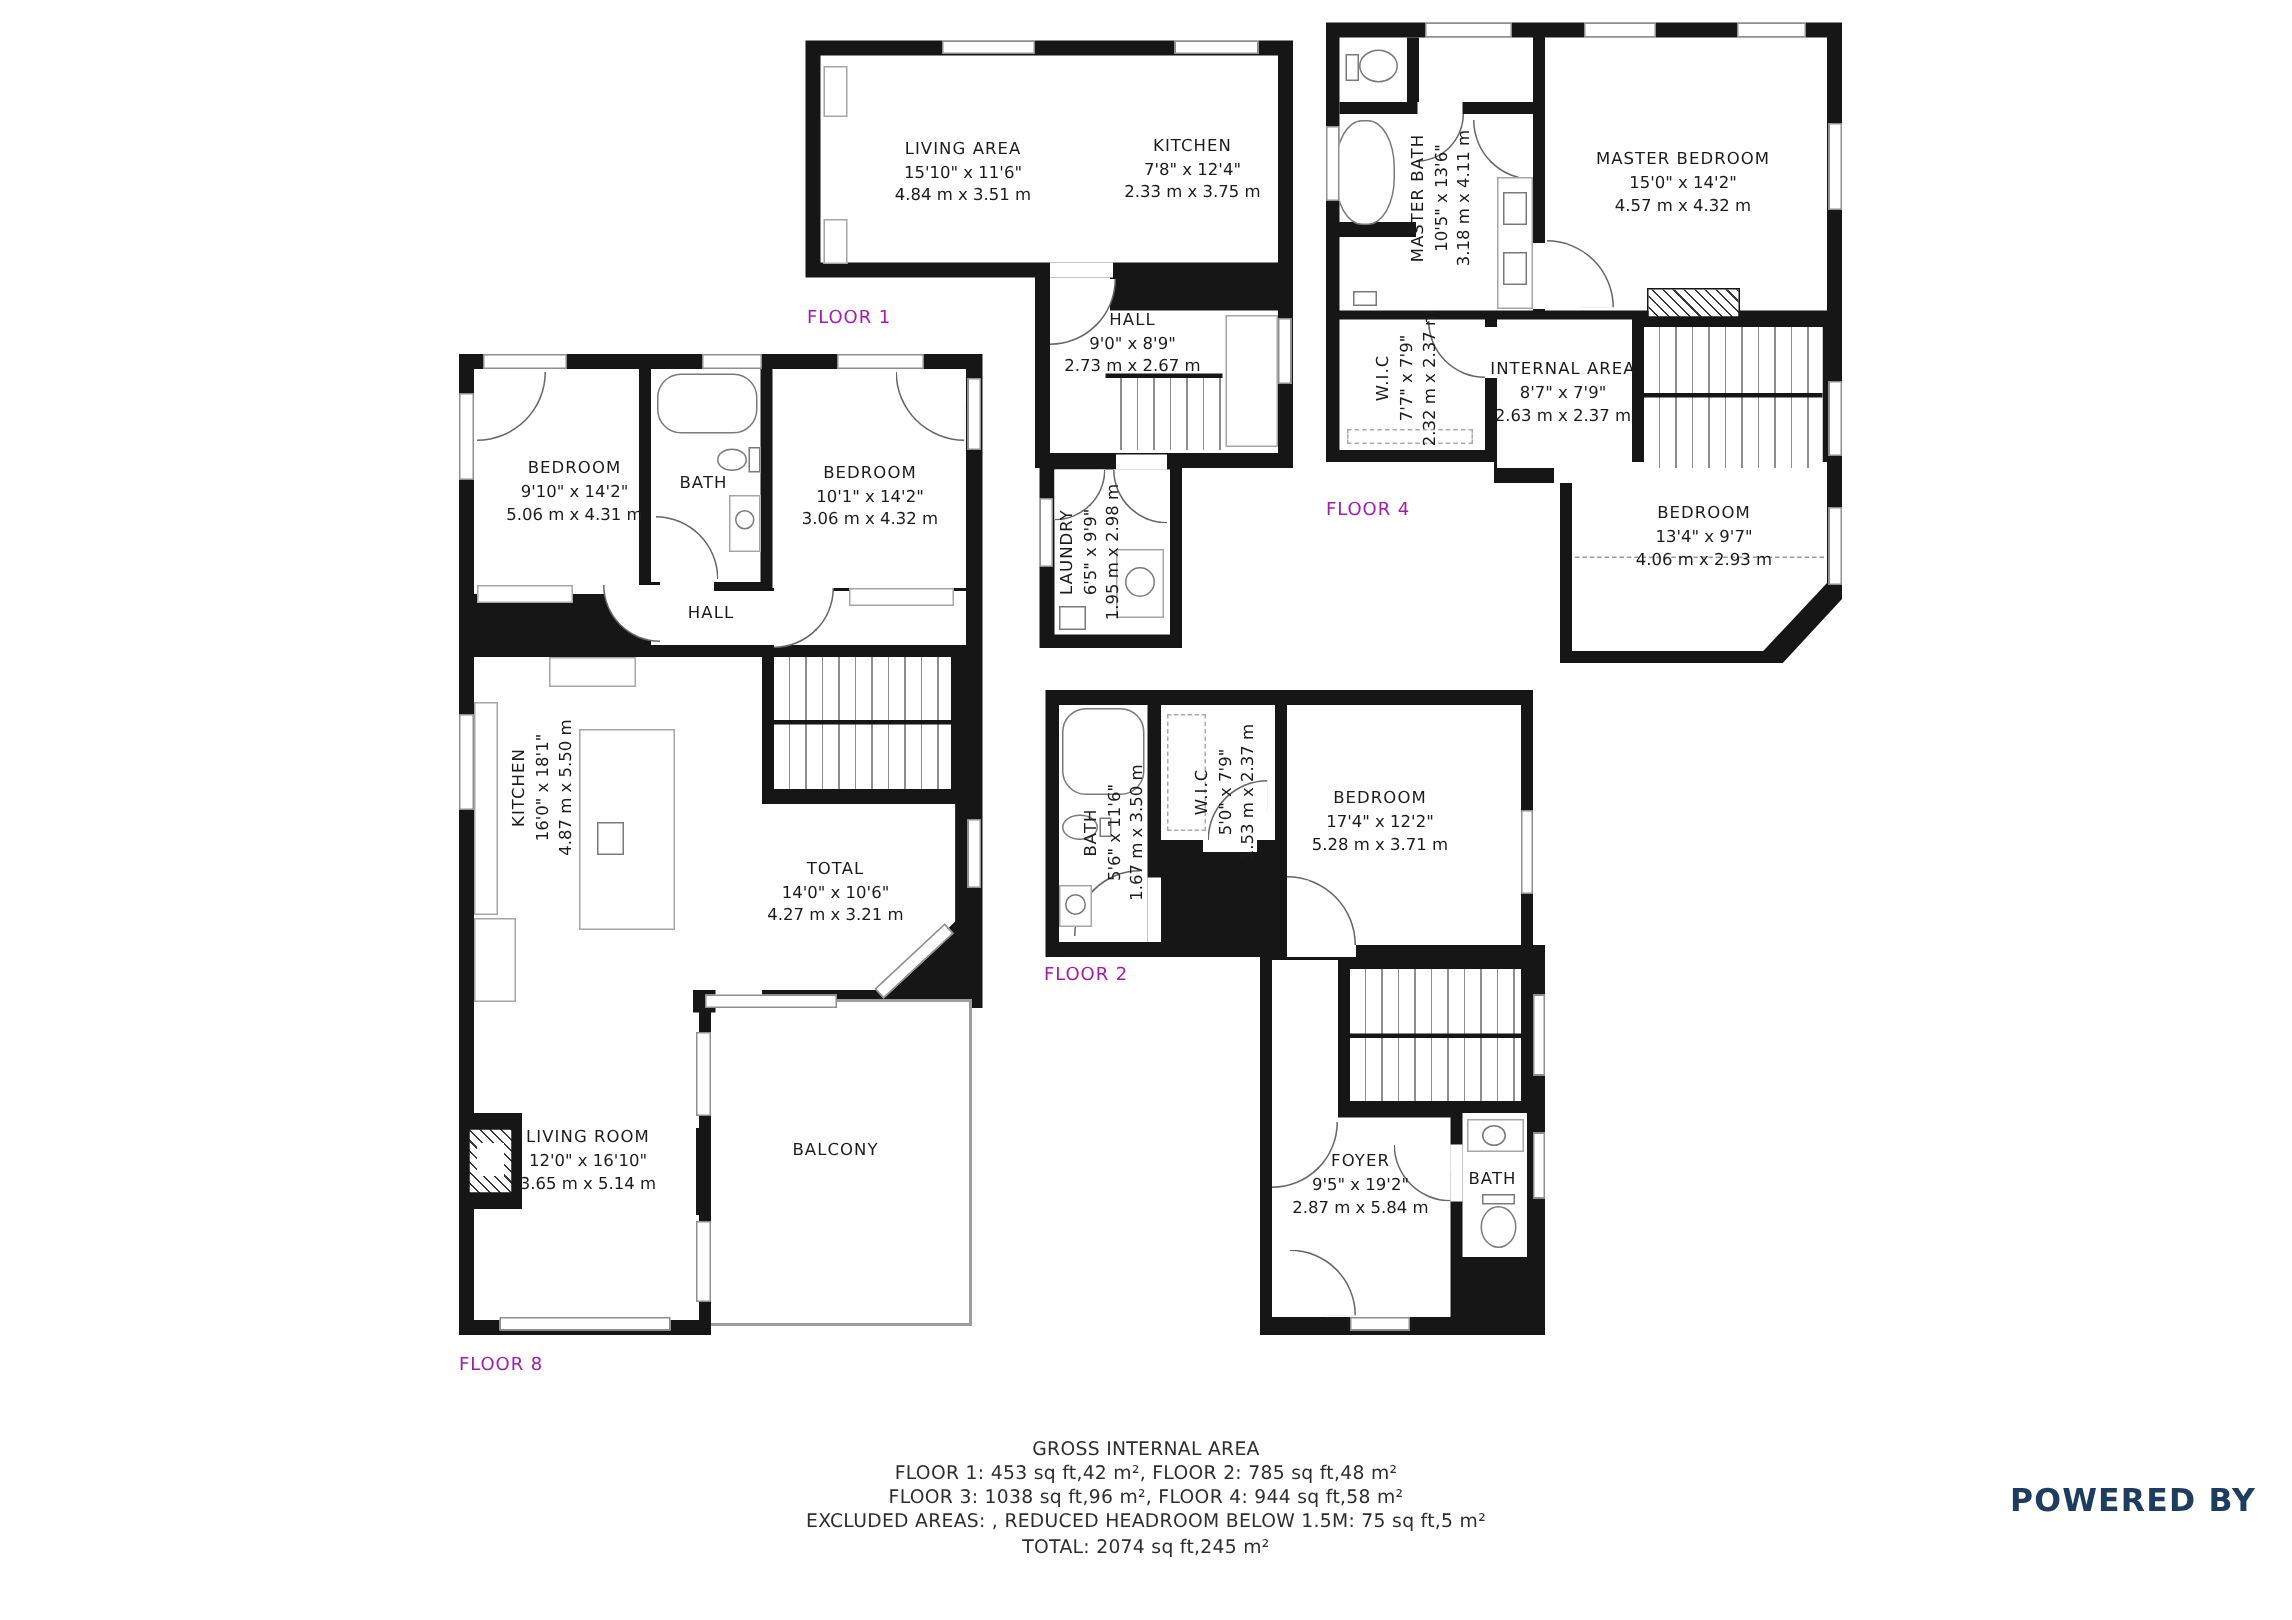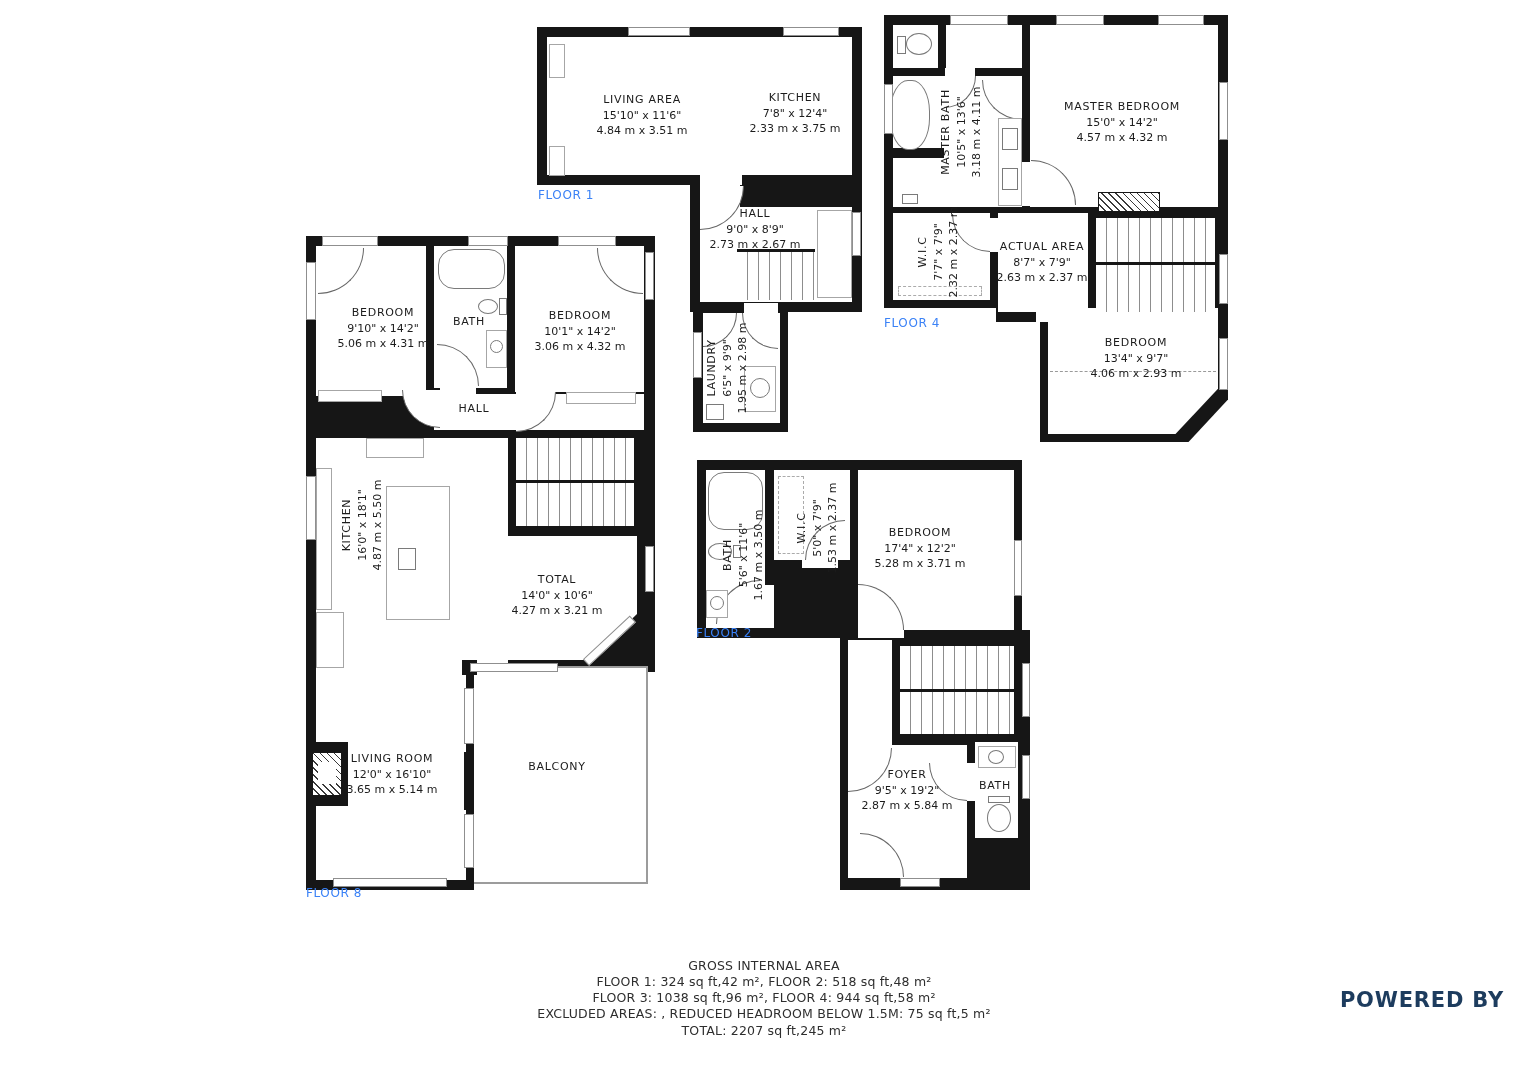--- a/index.html
+++ b/index.html
@@ -21,21 +21,21 @@
   .d-tl{border-top:1.4px solid #666;border-left:1.4px solid #666;border-radius:100% 0 0 0;}
   .hatch{position:absolute;background:repeating-linear-gradient(45deg,#fff 0 4px,#3a3a3a 4px 5px);
          border:1px solid #161616;box-sizing:border-box;}
   .dash{position:absolute;border-top:1.4px dashed #9a9a9a;}
   .dashbox{position:absolute;border:1.2px dashed #ababab;box-sizing:border-box;background:#fff;}
   .balc{position:absolute;background:#fff;border:2px solid #9c9c9c;box-sizing:border-box;}
   .rlabel{position:absolute;transform:translate(-50%,-50%);text-align:center;
           font-size:11px;line-height:1.42;color:#1c1c1c;white-space:nowrap;z-index:30;}
   .rlabel.vert{transform:translate(-50%,-50%) rotate(-90deg);}
   .rname{letter-spacing:.7px;}
-  .flabel{position:absolute;font-size:12px;color:#3b82f6;letter-spacing:.6px;z-index:30;}
+  .flabel{position:absolute;font-size:12px;color:#a21caf;letter-spacing:.6px;z-index:30;margin-top:16px;}
   .z1{z-index:1}.z2{z-index:2}.z3{z-index:3}.z4{z-index:4}.z5{z-index:5}
   .summary{position:absolute;left:464px;top:958px;width:600px;text-align:center;
            font-size:12.5px;line-height:1.29;color:#2e2e2e;letter-spacing:.2px;}
   .summary .disclaimer{color:#9b9b9b;font-size:11.5px;margin-top:3px;letter-spacing:.4px;}
   .brand{position:absolute;right:24px;top:988px;text-align:right;color:#1d3c5e;}
   .pow{font-size:21px;font-weight:bold;letter-spacing:.8px;}
   .logorow{display:flex;align-items:center;justify-content:flex-end;gap:9px;margin-top:1px;}
   .wordmark{font-size:37px;font-weight:bold;letter-spacing:-1px;line-height:1;}
   .reg{font-size:11px;vertical-align:20px;font-weight:bold;}
 </style>
@@ -233,21 +233,21 @@
     <div class="rname">MASTER BEDROOM</div>
       <div>15'0" x 14'2"</div>
       <div>4.57 m x 4.32 m</div>
   </div>
   <div class="rlabel vert" style="left:938px;top:252px">
     <div class="rname">W.I.C</div>
       <div>7'7" x 7'9"</div>
       <div>2.32 m x 2.37 m</div>
   </div>
   <div class="rlabel" style="left:1042px;top:262px">
-    <div class="rname">ACTUAL AREA</div>
+    <div class="rname">INTERNAL AREA</div>
       <div>8'7" x 7'9"</div>
       <div>2.63 m x 2.37 m</div>
   </div>
   <div class="rlabel" style="left:1136px;top:358px">
     <div class="rname">BEDROOM</div>
       <div>13'4" x 9'7"</div>
       <div>4.06 m x 2.93 m</div>
   </div>
   <div class="rlabel" style="left:383px;top:328px">
     <div class="rname">BEDROOM</div>
@@ -307,23 +307,23 @@
     <div class="rname">BATH</div>
   </div>
 
   <div class="flabel" style="left:538px;top:188px">FLOOR 1</div>
   <div class="flabel" style="left:884px;top:316px">FLOOR 4</div>
   <div class="flabel" style="left:306px;top:886px">FLOOR 8</div>
   <div class="flabel" style="left:696px;top:626px">FLOOR 2</div>
 
   <div class="summary">
     <div>GROSS INTERNAL AREA</div>
-    <div>FLOOR 1: 324 sq ft,42 m², FLOOR 2: 518 sq ft,48 m²</div>
+    <div>FLOOR 1: 453 sq ft,42 m², FLOOR 2: 785 sq ft,48 m²</div>
     <div>FLOOR 3: 1038 sq ft,96 m², FLOOR 4: 944 sq ft,58 m²</div>
     <div>EXCLUDED AREAS: , REDUCED HEADROOM BELOW 1.5M: 75 sq ft,5 m²</div>
-    <div>TOTAL: 2207 sq ft,245 m²</div>
+    <div>TOTAL: 2074 sq ft,245 m²</div>
   </div>
 
   <div class="brand">
     <div class="pow">POWERED BY</div>
   </div>
 
 </div>
 
 </body></html>

